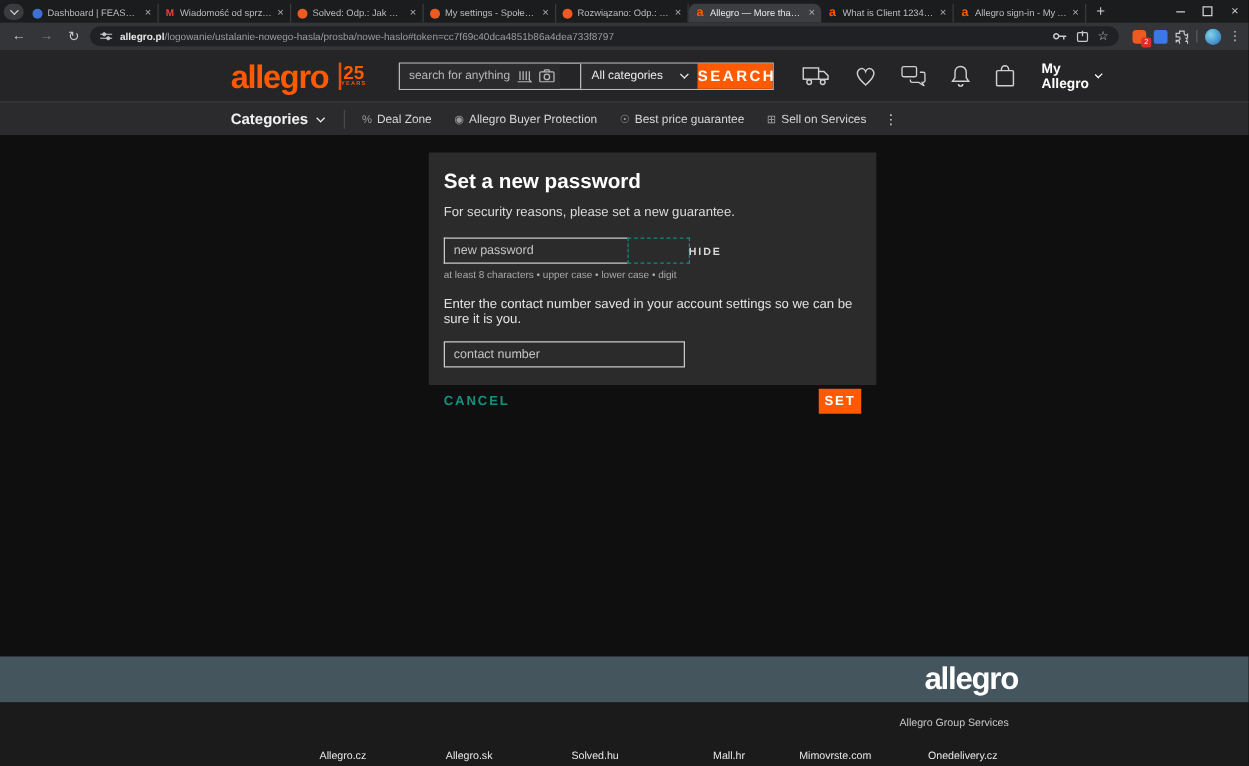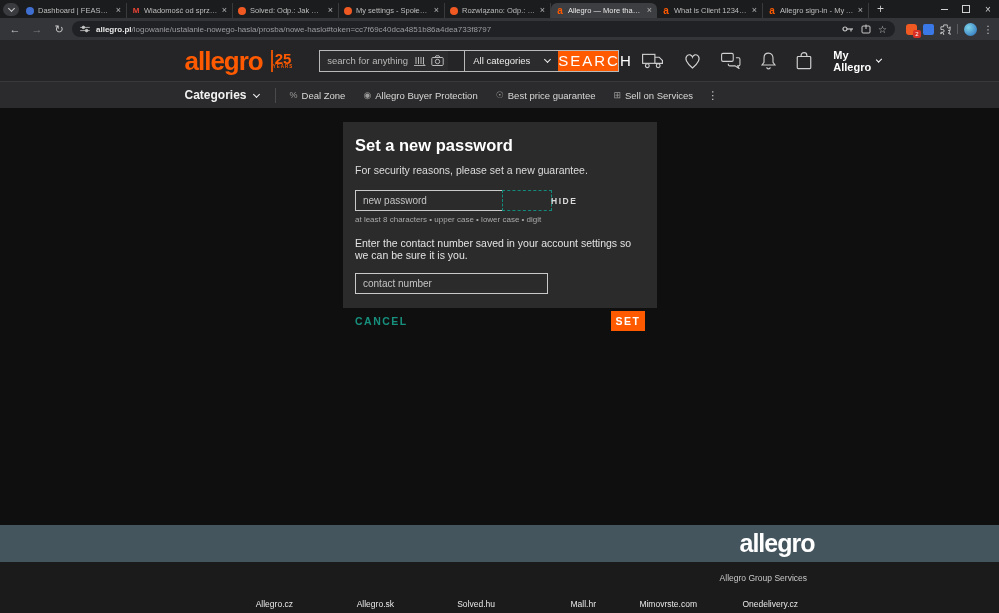--- a/index.html
+++ b/index.html
@@ -58,38 +58,38 @@
   .years-num { color:#ff5a00; font-weight:bold; font-size:15px; line-height:.8; text-align:center; }
   .years-lbl { display:block; font-size:4.5px; letter-spacing:1px; }
   .searchbox { display:flex; align-items:stretch; height:22px; margin-left:26px; border:1px solid #b9b9b9; }
   .search-input-wrap { width:128px; display:flex; align-items:center; background:#2b2b2d; padding:0 4px 0 7px; gap:4px; }
   .search-input { flex:1; min-width:0; background:transparent; border:none; outline:none; color:#d5d5d5; font-size:9.5px;
     font-family:"Liberation Sans", sans-serif; }
   .search-input::placeholder { color:#b9b9b9; }
   .in-ico { flex:0 0 auto; }
   .cat-select { width:94px; background:#2b2b2d; border-left:1px solid #b9b9b9; display:flex; align-items:center;
     justify-content:space-between; padding:0 8px; color:#ececec; font-size:9.5px;margin-left:16px; }
-  .search-btn { width:60px; background:#ff5a00; color:#fff; border:none; font-weight:normal; font-size:15px;
+  .search-btn { width:60px; background:#ff5a00; color:#fff; border:none; font-weight:bold; font-size:12px;
     letter-spacing:2px; font-family:"Liberation Sans", sans-serif; }
   .hdr-icons { display:flex; align-items:center; gap:17px; margin-left:22px; }
   .hdr-icons svg { display:block; }
   .my-allegro { margin-left:20px; display:flex; align-items:center; gap:5px; color:#fff;
     font-size:11px; font-weight:bold; }
 
   .subnav { height:27px; background:#2b2b2d; border-top:1px solid #39393b; display:flex; }
   .subnav-inner { width:630px; margin:0 auto; display:flex; align-items:center; }
   .categories { display:flex; align-items:center; gap:7px; color:#f2f2f2; font-size:12px; font-weight:bold; }
   .subnav-sep { width:1px; height:15px; background:#4a4a4c; margin:0 14px 0 16px; }
   .subnav-item { display:flex; align-items:center; gap:4px; color:#d8d8d8; font-size:9.5px; margin-right:18px; }
   .subnav-glyph { color:#9a9a9a; font-size:9px; }
   .subnav-more { color:#cfcfcf; font-size:11px; letter-spacing:0; margin-left:-4px; }
 
   
   .page-body { position:relative; height:417px; background:#0f0f0f; }
-  .card { position:absolute; left:343px; top:14px; width:314px; height:186px; background:#2b2b2b; padding:14px 12px; }
+  .card { position:absolute; left:343px; top:14px; width:358px; height:186px; background:#2b2b2b; padding:14px 12px; }
   .card h1 { color:#fff; font-size:16.5px; font-weight:bold; margin-bottom:9px; }
   .card .sub { color:#dcdcdc; font-size:10.5px; margin-bottom:14px; }
   .pw-row { display:flex; width:193px; }
   .field { height:21px; background:transparent; border:1px solid #c9c9c9; color:#d9d9d9; font-size:10px;
     padding:0 7px; outline:none; font-family:"Liberation Sans", sans-serif; }
   .field::placeholder { color:#c4c4c4; }
   .pw-field { width:155px; border-right:none; }
   .hide-btn { width:38px; height:21px; background:transparent; border:1px dashed #128a7c; color:#dadada;
     font-size:8.5px; font-weight:bold; letter-spacing:1.5px; font-family:"Liberation Sans", sans-serif;padding-left:48px; }
   .hint { color:#a9a9a9; font-size:8px; margin-top:4px; }

